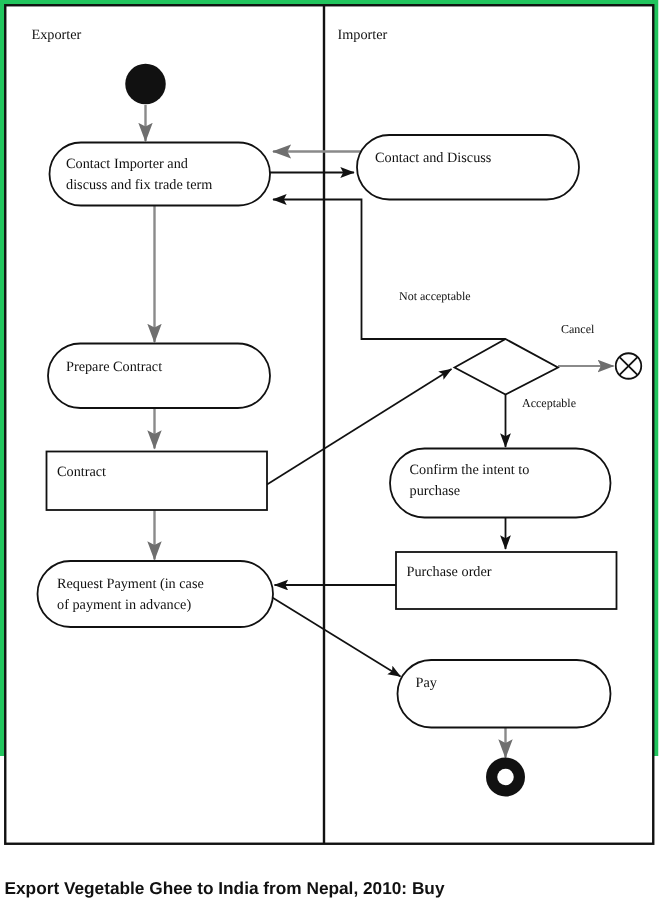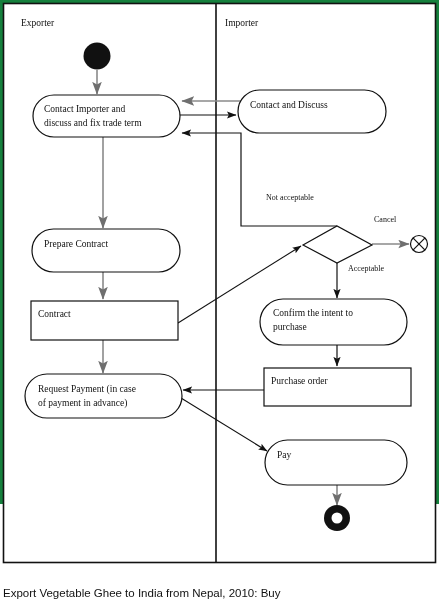--- a/index.html
+++ b/index.html
@@ -11,21 +11,21 @@
   body {
     width: 439px;
     height: 613px;
     font-family: "Liberation Serif", serif;
     overflow: hidden;
   }
   #page {
     position: relative;
     width: 439px;
     height: 504px;
-    background: #15803d;
+    background: #22c55e;
   }
   #diagram-frame {
     position: absolute;
     left: 0;
     top: 0;
     width: 439px;
     height: 566px;
   }
   #diagram-svg {
     display: block;
@@ -46,20 +46,21 @@
     top: 570px;
     width: 433px;
     font-family: "Liberation Sans", sans-serif;
     font-size: 11.5px;
     line-height: 15.5px;
     color: #111111;
     white-space: pre-line;
   }
   .caption-line {
     display: block;
+    font-weight: bold;
   }
 </style>
 </head>
 <body>
 
 <div id="page">
 
   <div id="diagram-frame">
     <svg id="diagram-svg" width="439" height="566" viewBox="0 0 439 566" xmlns="http://www.w3.org/2000/svg">
 

